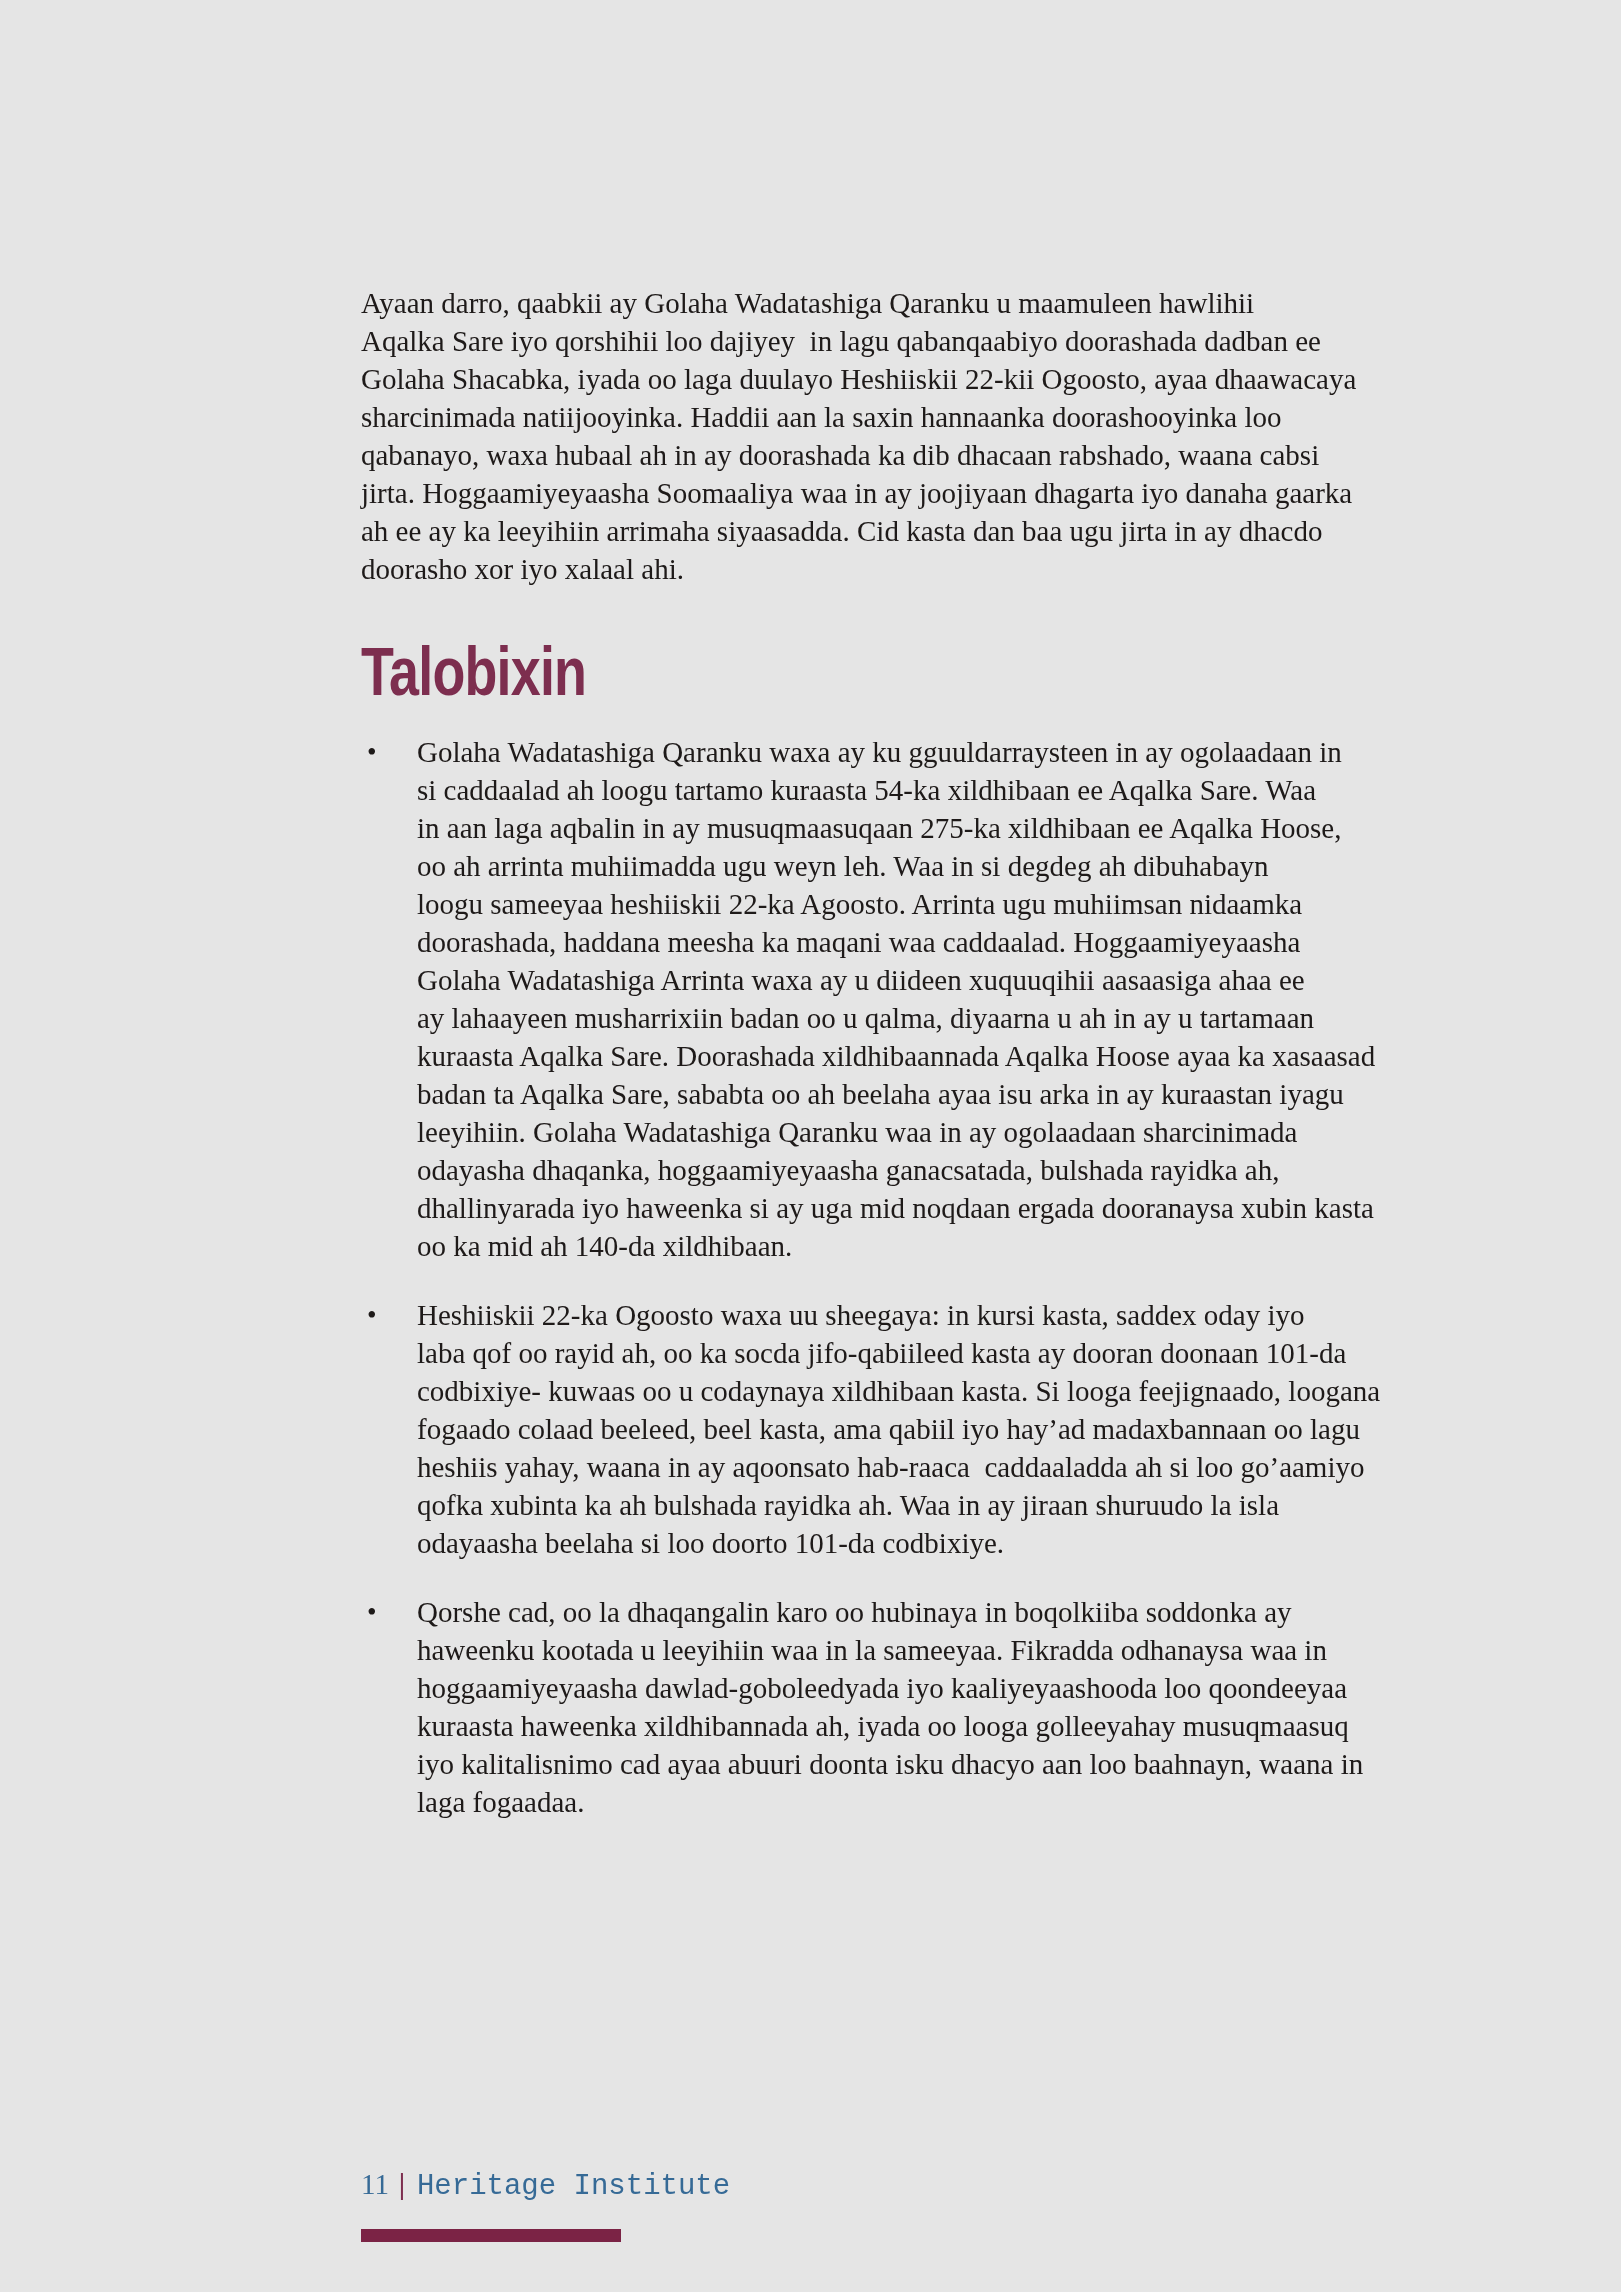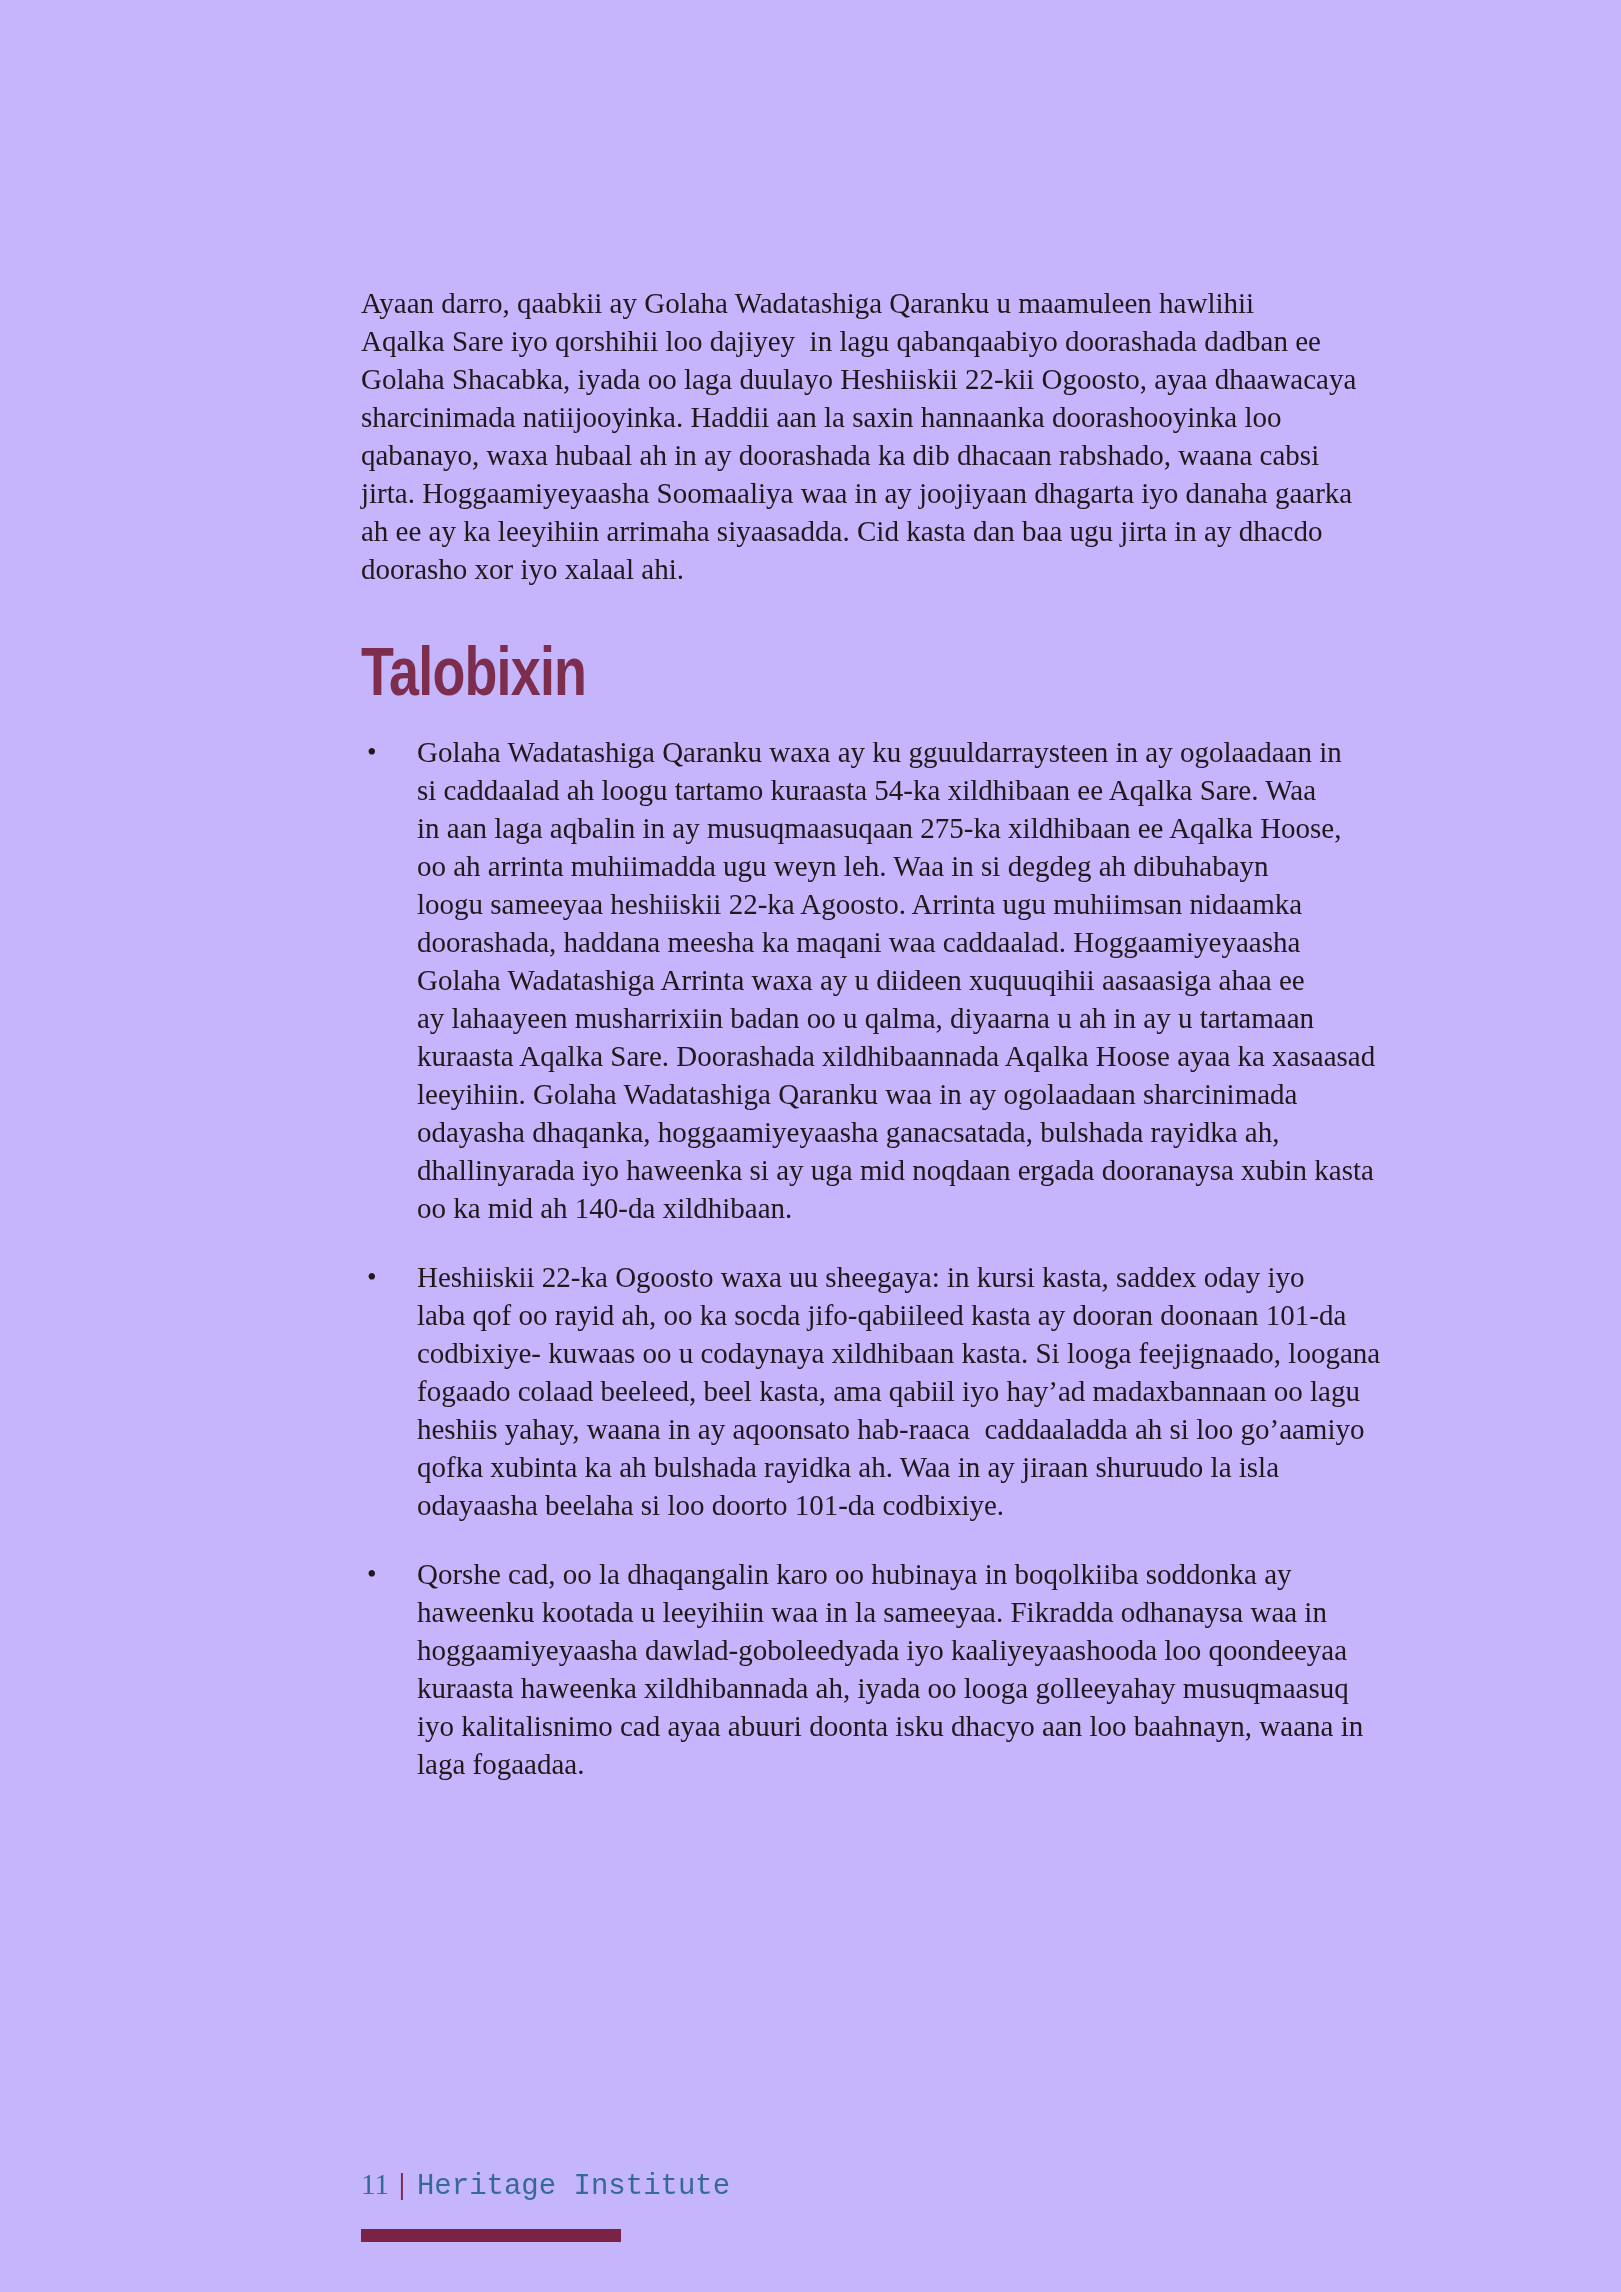--- a/index.html
+++ b/index.html
@@ -4,21 +4,21 @@
 <style>
   html, body { margin: 0; padding: 0; }
   body {
     width: 1621px; height: 2293px;
     background: #ffffff;
     font-family: "Liberation Serif", serif;
   }
   .page {
     position: relative;
     width: 1621px; height: 2293px;
-    background: #c4b5fd;
+    background: #e5e5e5;
     overflow: hidden;
   }
   .line {
     white-space: pre;
     height: 38px;
     line-height: 38px;
   }
   .intro {
     position: absolute;
     left: 361px; top: 284px;
@@ -104,20 +104,21 @@
       <div class="bullet-text">
           <div class="line">Golaha Wadatashiga Qaranku waxa ay ku gguuldarraysteen in ay ogolaadaan in</div>
           <div class="line">si caddaalad ah loogu tartamo kuraasta 54-ka xildhibaan ee Aqalka Sare. Waa</div>
           <div class="line">in aan laga aqbalin in ay musuqmaasuqaan 275-ka xildhibaan ee Aqalka Hoose,</div>
           <div class="line">oo ah arrinta muhiimadda ugu weyn leh. Waa in si degdeg ah dibuhabayn</div>
           <div class="line">loogu sameeyaa heshiiskii 22-ka Agoosto. Arrinta ugu muhiimsan nidaamka</div>
           <div class="line">doorashada, haddana meesha ka maqani waa caddaalad. Hoggaamiyeyaasha</div>
           <div class="line">Golaha Wadatashiga Arrinta waxa ay u diideen xuquuqihii aasaasiga ahaa ee</div>
           <div class="line">ay lahaayeen musharrixiin badan oo u qalma, diyaarna u ah in ay u tartamaan</div>
           <div class="line">kuraasta Aqalka Sare. Doorashada xildhibaannada Aqalka Hoose ayaa ka xasaasad</div>
+          <div class="line">badan ta Aqalka Sare, sababta oo ah beelaha ayaa isu arka in ay kuraastan iyagu</div>
           <div class="line">leeyihiin. Golaha Wadatashiga Qaranku waa in ay ogolaadaan sharcinimada</div>
           <div class="line">odayasha dhaqanka, hoggaamiyeyaasha ganacsatada, bulshada rayidka ah,</div>
           <div class="line">dhallinyarada iyo haweenka si ay uga mid noqdaan ergada dooranaysa xubin kasta</div>
           <div class="line">oo ka mid ah 140-da xildhibaan.</div>
         </div>
     </div>
 
     <div class="bullet-item">
       <span class="bullet-marker">•</span>
       <div class="bullet-text">

